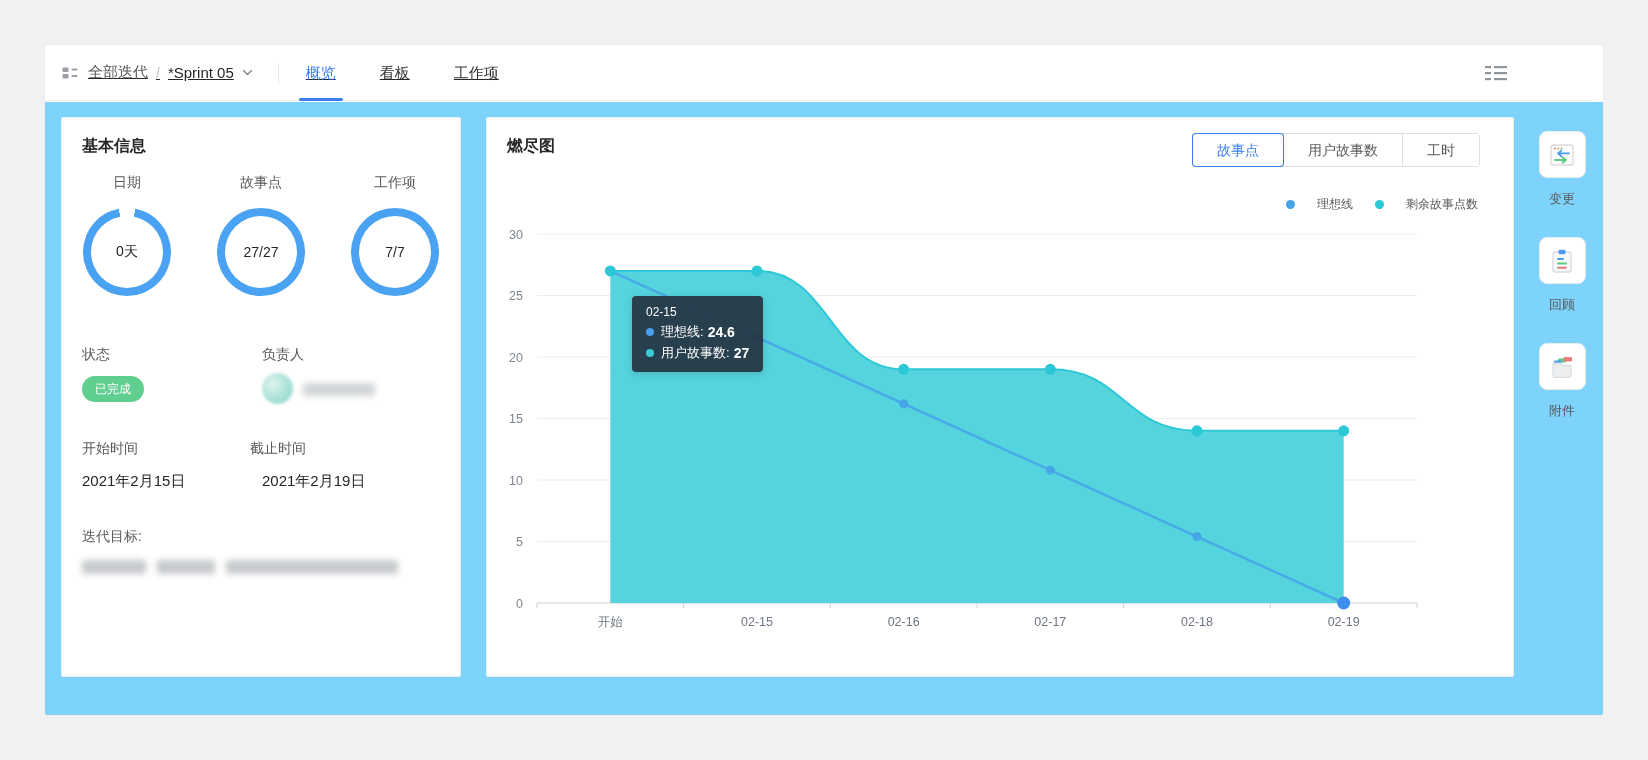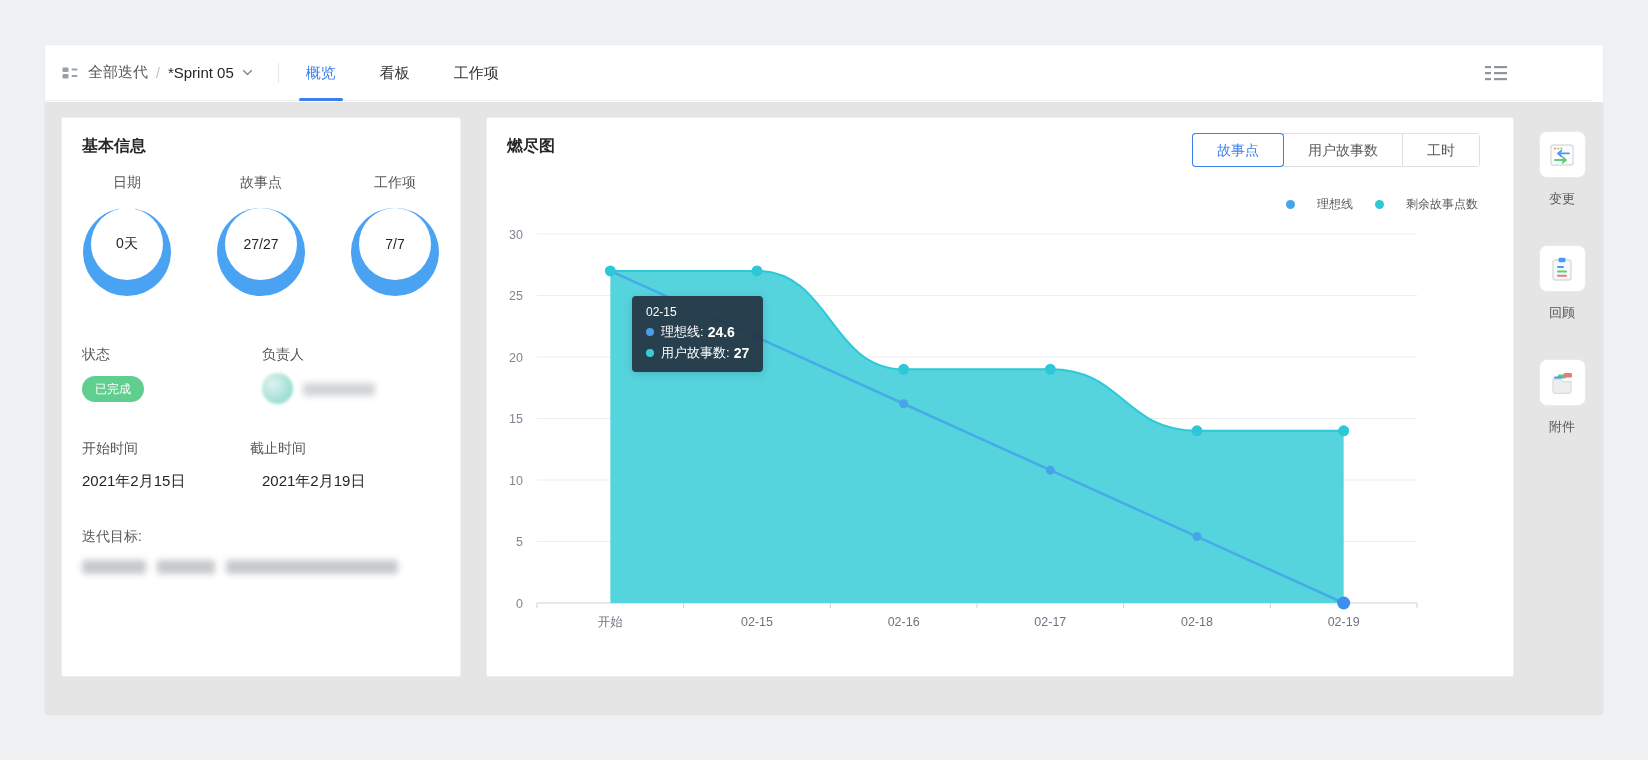--- a/index.html
+++ b/index.html
@@ -4,50 +4,50 @@
 <style>
   * { margin:0; padding:0; box-sizing:border-box; }
   html,body { width:1648px; height:760px; background:#f0f1f2;
     font-family:"Liberation Sans","DejaVu Sans",sans-serif; color:#262626; }
 
   .app { position:absolute; left:44px; top:44px; width:1560px; height:672px;
     background:#fff; border:1px solid #ececee; border-radius:3px; overflow:hidden; }
 
   
   .hdr { position:absolute; left:0; top:0; right:10px; height:56px; background:#fff;
-    border-bottom:1px solid #eef0f1; display:flex; align-items:center; padding-left:16px; }
+    border-bottom:1px solid #eef0f1; display:flex; align-items:center; padding-left:16px;text-decoration:underline; }
   .crumb { display:flex; align-items:center; cursor:pointer; }
   .crumb .ic { margin-right:9px; display:flex; }
   .crumb-root { font-size:15px; color:#595959; }
   .crumb-sep  { font-size:14px; color:#bfbfbf; margin:0 8px; }
   .crumb-cur  { font-size:15px; color:#262626; }
   .crumb .chev { margin-left:7px; display:flex; }
   .hdr-divider { width:1px; height:20px; background:#e4e6e8; margin:0 27px 0 24px; }
   .tabs { display:flex; height:56px; }
   .tab { height:56px; line-height:56px; font-size:15px; color:#333; margin-right:44px;
     position:relative; cursor:pointer; }
   .tab.active { color:#3b7fec; }
   .tab.active::after { content:''; position:absolute; left:-7px; right:-7px; bottom:0;
     height:3px; background:#3b7fec; border-radius:2px; }
   .hdr-right { position:absolute; right:84px; top:18px; cursor:pointer; display:flex; }
 
   
-  .content { position:absolute; left:0; top:57px; right:0; bottom:0; background:#e5e5e5; }
+  .content { position:absolute; left:0; top:57px; right:0; bottom:0; background:#7dd3fc; }
   .card { position:absolute; top:15px; height:560px; background:#fff;
     border:1px solid #eceef0; border-radius:2px; }
   .card-title { position:absolute; left:20px; top:18px; font-size:16px; font-weight:bold; color:#262626; }
 
   
   .info-card { left:16px; width:400px; }
   .stats-row { position:absolute; left:0; top:56px; width:100%; display:flex;
     justify-content:space-between; padding:0 20px; }
   .stat { width:90px; display:flex; flex-direction:column; align-items:center; }
   .stat-label { font-size:14px; color:#595959; margin-bottom:16px; }
   .ring { width:88px; height:88px; border-radius:50%; background:#4aa2f2;
-    display:flex; justify-content:center; }
+    display:flex; align-items:center; justify-content:center; }
   .ring.ring-gap { background:conic-gradient(#fff 0 11deg,#4aa2f2 11deg 349deg,#fff 349deg 360deg); }
   .ring-value { width:72px; height:72px; border-radius:50%; background:#fff;
     display:flex; align-items:center; justify-content:center; font-size:14px; color:#262626; }
   .flabel { position:absolute; font-size:14px; color:#595959; }
   .fvalue { position:absolute; font-size:15px; color:#262626; }
   .badge { position:absolute; left:20px; top:258px; height:26px; padding:0 13px;
     background:#5fce8e; border-radius:13px; color:#fff; font-size:12px;
     display:inline-flex; align-items:center; }
   .avatar { position:absolute; left:200px; top:255px; width:31px; height:31px; border-radius:50%;
     background:radial-gradient(circle at 35% 35%, #d9f1ec, #8bd7cb 70%, #7fd0c4);
@@ -74,21 +74,21 @@
   .plot-svg { position:absolute; left:0; top:0; }
   .tooltip { position:absolute; left:145px; top:178px; background:rgba(36,48,62,.9);
     border-radius:4px; padding:9px 14px 10px; color:#fff; box-shadow:0 2px 8px rgba(0,0,0,.15); }
   .tt-date { font-size:12px; margin-bottom:4px; }
   .tt-row { display:flex; align-items:center; font-size:13px; margin-top:3px; white-space:nowrap; }
   .tt-dot { width:8px; height:8px; border-radius:50%; margin-right:7px; flex:none; }
   .tt-val { font-weight:bold; font-size:14px; margin-left:4px; }
 
   
   .toolbar { position:absolute; left:1479px; top:15px; width:76px; display:flex;
-    flex-direction:column; align-items:center; padding-top:14px;gap:8px; }
+    flex-direction:column; align-items:center; padding-top:14px; }
   .tool { display:flex; flex-direction:column; align-items:center; margin-bottom:29px; cursor:pointer; }
   .tool-card { width:47px; height:47px; background:#fff; border:1px solid #e9ebed;
     border-radius:8px; display:flex; align-items:center; justify-content:center; }
   .tool-label { margin-top:12px; font-size:13px; color:#595959; }
 </style>
 </head>
 <body>
 
 <div class="app">
 

